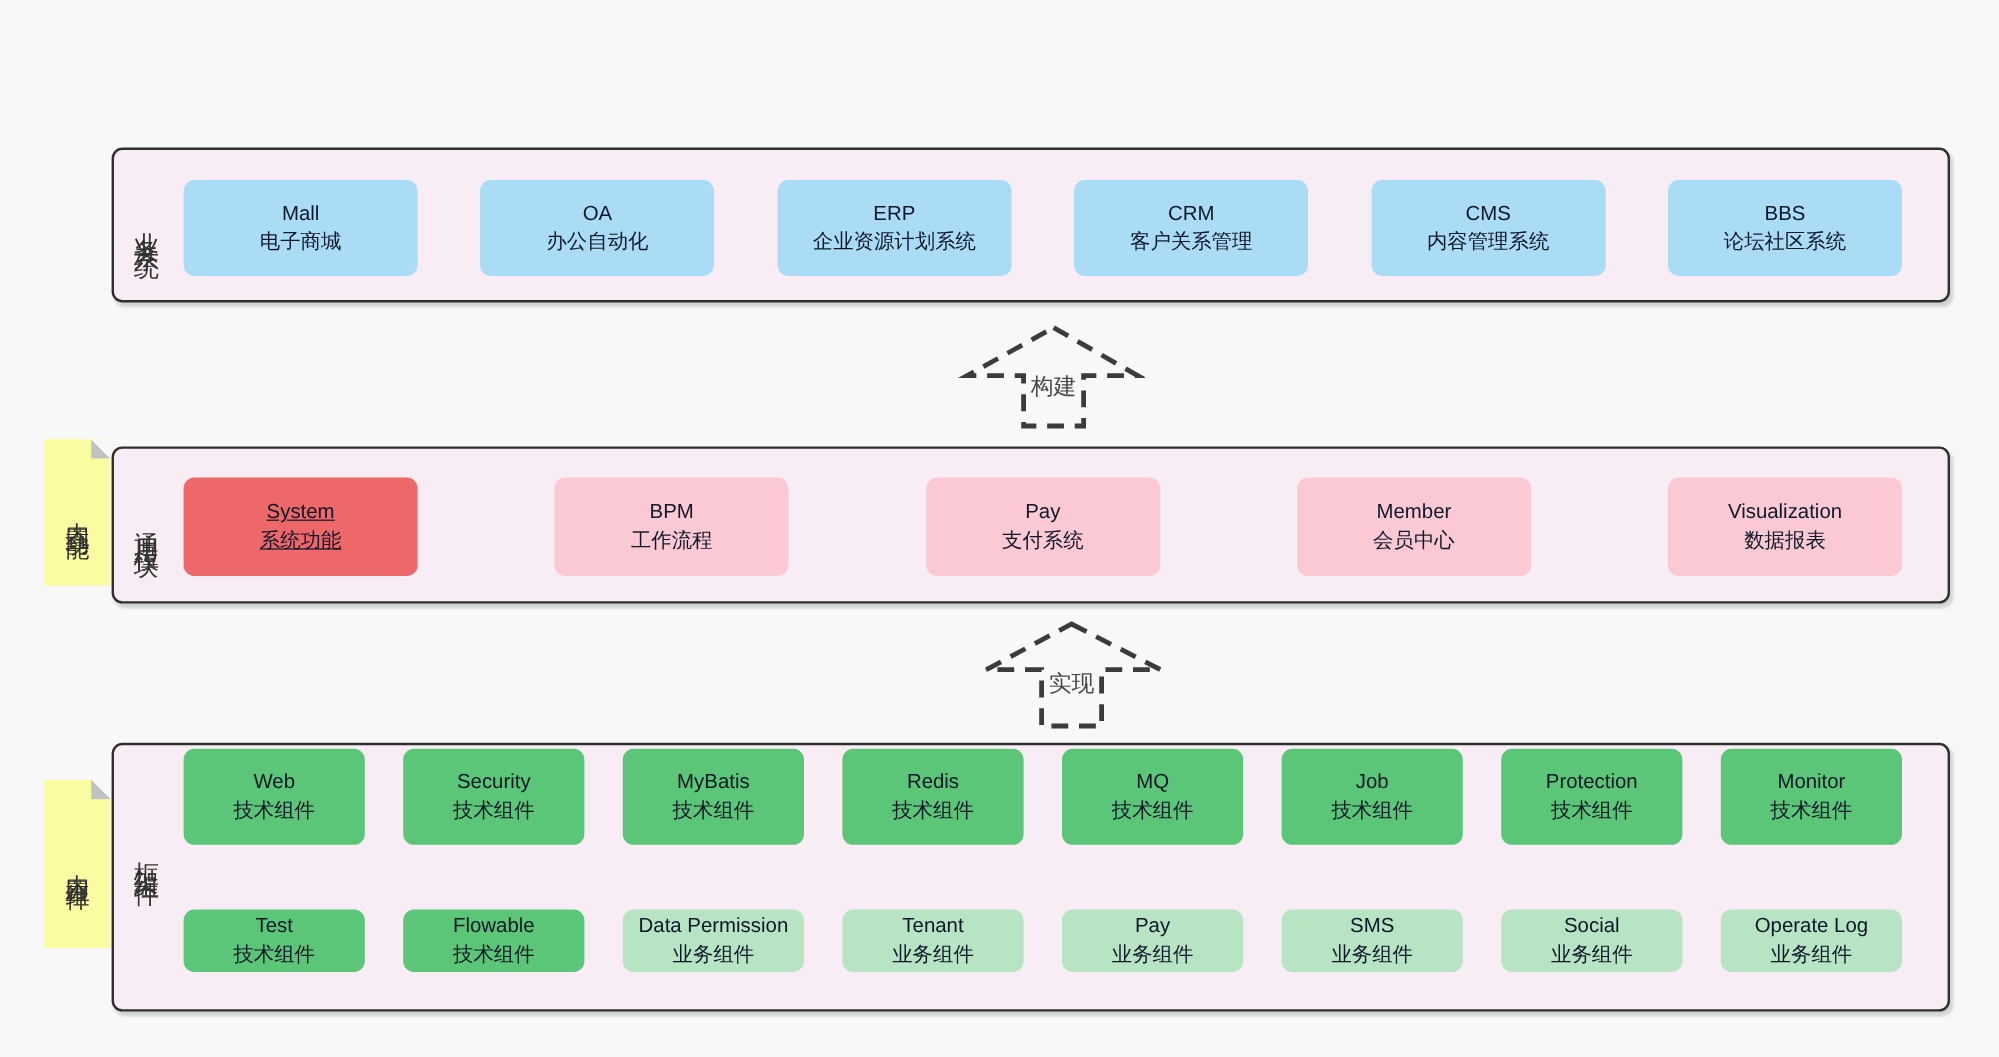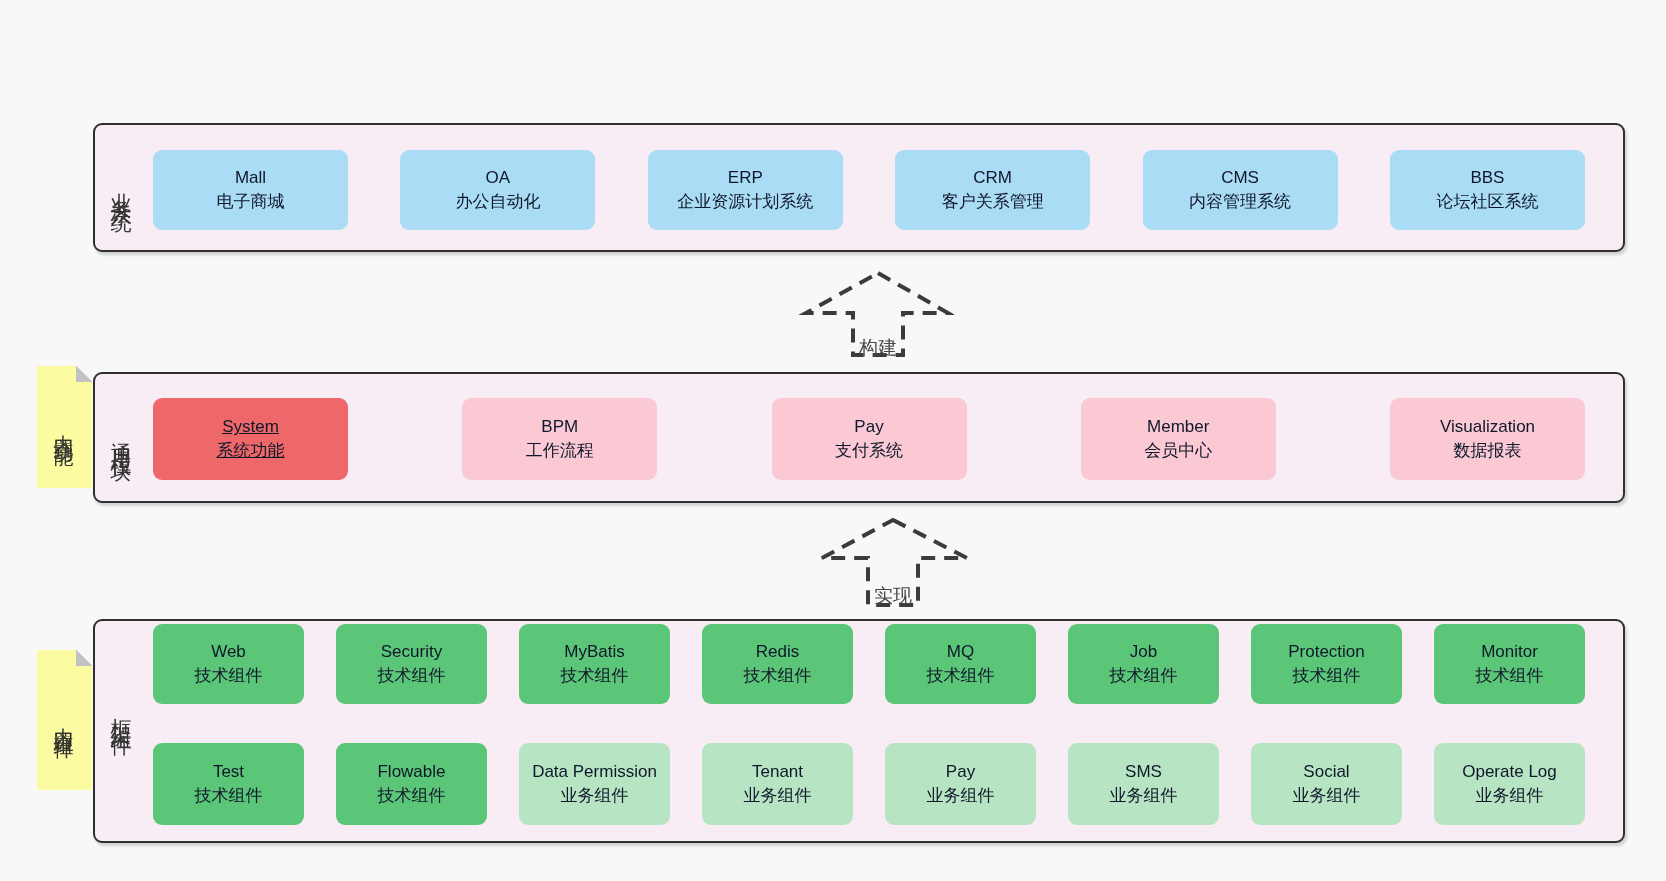--- a/index.html
+++ b/index.html
@@ -28,21 +28,21 @@
   }
   .band-3 .band-label { padding-bottom:36px; box-sizing:border-box; }
   
   .row {
     position:absolute; left:58px; right:38px;
     display:flex; justify-content:space-between;
   }
   .band-1 .row  { top:25px; height:80px; }
   .band-2 .row  { top:24px; height:82px; }
   .band-3 .row-a { top:3px; height:80px; }
-  .band-3 .row-b { top:122px; height:82px; }
+  .band-3 .row-b { top:122px; height:82px;align-items:center; }
   .box {
     display:flex; flex-direction:column; align-items:center; justify-content:center;
     text-align:center; border-radius:9px;
     font-size:17px; line-height:1.4; color:#0f172a;
     box-sizing:border-box; padding:2px 6px;
   }
   .w6 { width:195px; }
   .w8 { width:151px; }
   .blue   { background:#aadcf6; }
   .red    { background:#ee686a;text-decoration:underline; }
@@ -65,21 +65,20 @@
     writing-mode:vertical-rl; text-orientation:upright;
     font-size:20px; letter-spacing:4px; color:#333;
   }
   
   .arrow { position:absolute; }
   .arrow svg { display:block; }
   .arrow-label {
     position:absolute; text-align:center;
     font-size:19px; line-height:20px; color:#474747;
     width:46px;
-    margin-top:25px;
   }
   .arrow-build     { left:798px; top:268px; width:156px; height:92px; }
   .arrow-build .arrow-label { left:57px; top:45px; }
   .arrow-implement { left:814px; top:512px; width:162px; height:98px; }
   .arrow-implement .arrow-label { left:56px; top:49px; }
 </style>
 </head>
 <body>
 
 <div id="stage">

